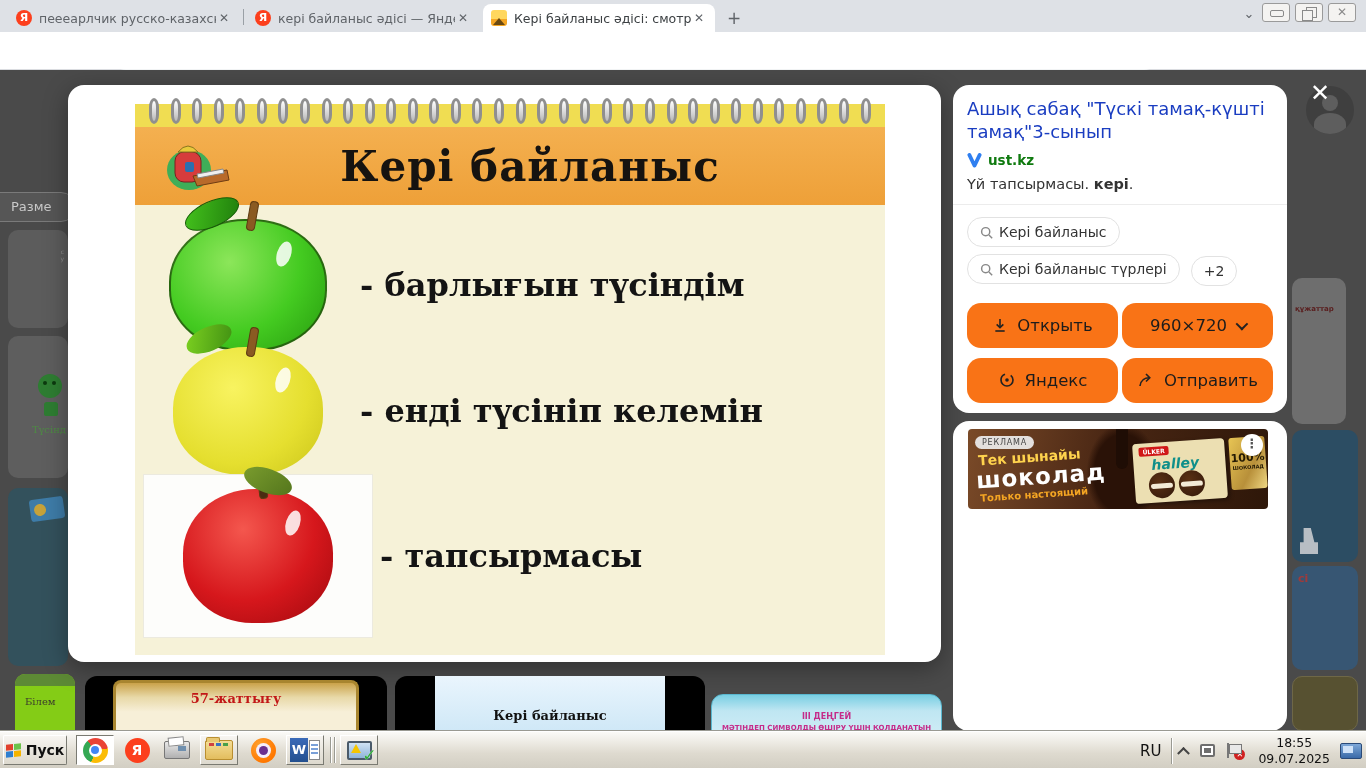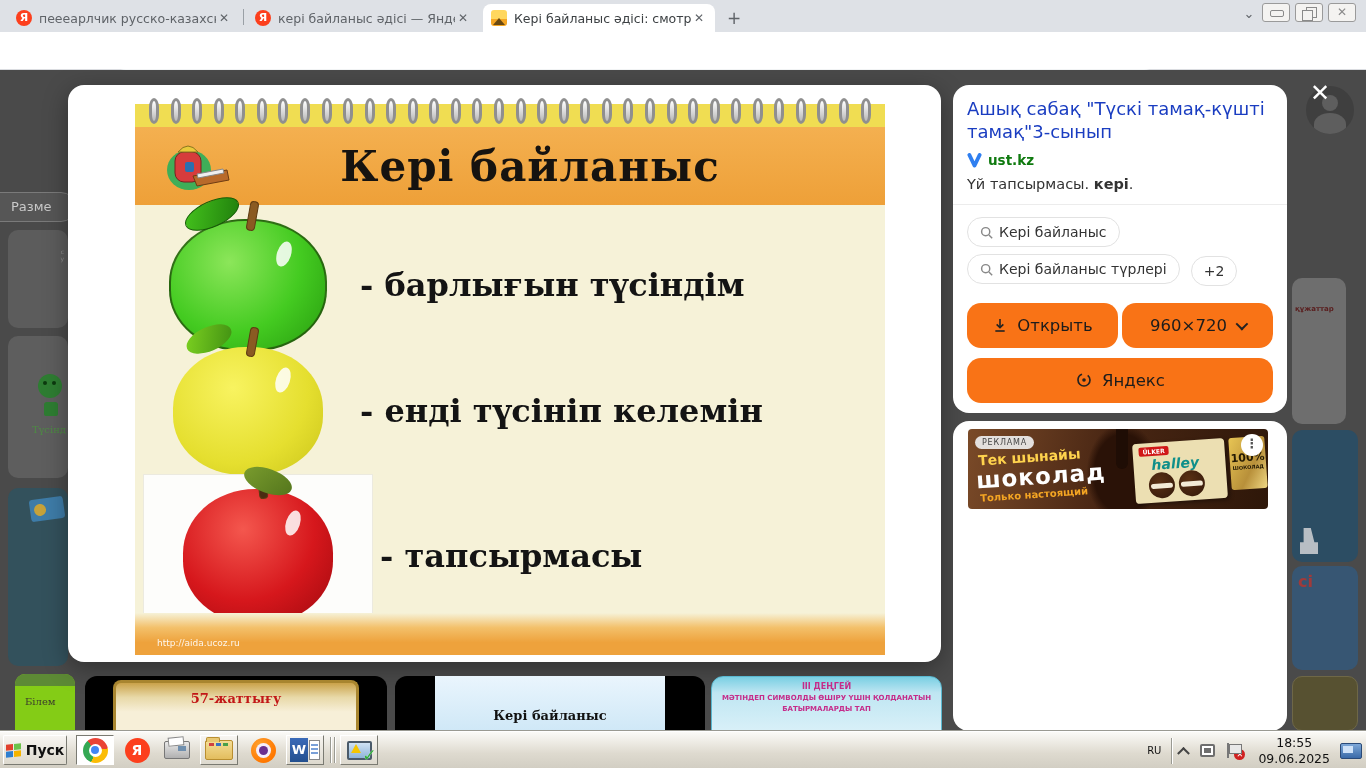--- a/index.html
+++ b/index.html
@@ -55,21 +55,21 @@
   .bgc2 .lbl { position:absolute; right:2px; top:88px; color:#4e8b44; font-size:10px; font-family:"DejaVu Serif",serif; }
   .bgc3 { left:8px; top:418px; width:60px; height:178px; background:#33515c; }
   .flagclip { position:absolute; right:4px; top:10px; width:34px; height:22px; background:#3e7ca8; border-radius:3px; transform:rotate(-8deg); }
   .flagclip::after { content:""; position:absolute; left:4px; top:5px; width:12px; height:12px; border-radius:50%; background:#c6a23a; }
   .bgc4 { left:15px; top:604px; width:60px; height:69px; background:#84cc16; }
   .bgc4::before { content:""; position:absolute; left:0; top:0; right:0; height:12px; background:#5d8a35; border-radius:10px 10px 0 0; }
   .bgc4 .lbl { position:absolute; left:10px; top:22px; color:#3c3c2c; font-size:10px; font-family:"DejaVu Serif",serif; }
   .bgr1 { left:1292px; top:208px; width:54px; height:146px; background:#6e6e6e; color:#5a2020; font-size:7px; font-weight:bold; padding:24px 3px; line-height:2.2; text-align:left; }
   .bgr2 { left:1292px; top:360px; width:66px; height:132px; background:#2c4d63; }
   .scope { position:absolute; left:8px; bottom:8px; width:18px; height:26px; background:#b8bec4; clip-path:polygon(20% 0,60% 0,80% 55%,100% 55%,100% 100%,0 100%,0 55%,20% 55%); }
-  .bgr3 { left:1292px; top:496px; width:66px; height:104px; background:#375673; color:#a03a3a; font-size:16px; font-weight:bold; padding:6px; }
+  .bgr3 { left:1292px; top:496px; width:66px; height:104px; background:#375673; color:#a03a3a; font-size:11px; font-weight:bold; padding:6px; }
   .bgr4 { left:1292px; top:606px; width:66px; height:55px; background:#575131; border:1px solid #6e6747; }
   .bg-avatar { position:absolute; left:1306px; top:16px; width:48px; height:48px; border-radius:50%; background:#3f3f3f; overflow:hidden; }
   .bg-avatar::before { content:""; position:absolute; left:16px; top:9px; width:16px; height:16px; border-radius:50%; background:#5e5e5e; }
   .bg-avatar::after { content:""; position:absolute; left:8px; top:27px; width:32px; height:22px; border-radius:50% 50% 0 0; background:#5e5e5e; }
 
   .overlay-close { position:absolute; left:1305px; top:8px; width:30px; height:30px; color:#fff; font-size:24px; font-weight:bold; text-align:center; line-height:30px; cursor:pointer; }
 
   
   .imgcard { position:absolute; left:68px; top:15px; width:873px; height:577px; background:#fff; border-radius:16px; box-shadow:0 6px 24px rgba(0,0,0,.35); }
   .slide { position:absolute; left:67px; top:12px; width:750px; height:558px; background:#f6f2d8; overflow:hidden; }
@@ -97,21 +97,21 @@
   .watermark { position:absolute; left:22px; bottom:7px; font-size:9px; color:rgba(255,255,255,.9); }
 
   
   .thumb { position:absolute; top:606px; height:55px; border-radius:12px 12px 0 0; overflow:hidden; }
   .t1 { left:85px; width:302px; background:#000; }
   .t1 .inner { position:absolute; left:28px; top:4px; right:28px; bottom:0; background:linear-gradient(#caa24a,#e8d9a8 30%,#f7efd8 60%); border-radius:8px 8px 0 0; border:3px solid #a8852f; border-bottom:none; }
   .t1 .txt { text-align:center; margin-top:8px; color:#c21717; font-weight:bold; font-size:13px; font-family:"DejaVu Serif",serif; }
   .t2 { left:395px; width:310px; background:#000; }
   .t2 .inner { position:absolute; left:40px; top:0; right:40px; bottom:0; background:linear-gradient(#eaf5fd,#cfe8f7); }
   .t2 .txt { text-align:center; margin-top:32px; color:#111; font-weight:bold; font-size:13px; font-family:"DejaVu Serif",serif; }
-  .t3 { left:711px; width:231px; background:linear-gradient(#79cfe3,#bfe6f2 30%,#d8f0f8); border:1px solid #5ab8d0; color:#c52b8a; text-align:center; font-size:7px; font-weight:bold; padding-top:4px; line-height:1.5; }
+  .t3 { left:711px; width:231px; background:linear-gradient(#79cfe3,#bfe6f2 30%,#d8f0f8); border:1px solid #5ab8d0; color:#c52b8a; text-align:center; font-size:7px; font-weight:bold; padding-top:16px; line-height:1.5;margin-top:18px; }
   .t3 .l1 { font-size:8px; }
 
   
   .panel { position:absolute; left:953px; top:15px; width:334px; height:328px; background:#fff; border-radius:16px; padding:12px 14px; }
   .p-title { color:#1a3dc1; font-size:18px; line-height:23px; font-weight:500; }
   .p-src { display:flex; align-items:center; margin-top:9px; gap:6px; }
   .p-src-name { color:#0f7a0f; font-size:13.5px; font-weight:bold; }
   .p-desc { margin-top:8px; font-size:14.5px; color:#333; }
   .p-div { border-top:1px solid #ececec; margin:12px -14px 0; }
   .chips { margin-top:12px; }
@@ -164,21 +164,21 @@
   .avast-ic::after { content:""; position:absolute; inset:8px; border-radius:50%; background:#6a2f8f; }
   .word-ic { width:30px; height:24px; position:relative; }
   .word-w { position:absolute; left:0; top:0; width:18px; height:24px; background:linear-gradient(#3a6ab8,#24508f); color:#fff; font-weight:bold; font-size:13px; text-align:center; line-height:24px; }
   .word-doc { position:absolute; right:0; top:2px; width:11px; height:20px; background:#fff; border:1px solid #888; }
   .word-doc::before { content:""; position:absolute; left:1px; top:3px; width:7px; height:2px; background:#7aa0d8; box-shadow:0 4px 0 #7aa0d8, 0 8px 0 #7aa0d8; }
   .mon-ic { width:25px; height:19px; background:linear-gradient(#cfe2f4,#8fb4d8); border:2px solid #4a5a6a; border-radius:2px; position:relative; }
   .mon-ic .warn { position:absolute; left:2px; top:1px; width:0; height:0; border-left:5px solid transparent; border-right:5px solid transparent; border-bottom:9px solid #f5c500; }
   .mon-ic .check { position:absolute; right:-7px; bottom:-7px; color:#2fae3a; font-size:17px; font-weight:bold; text-shadow:0 0 1px #fff; }
   .tb-sep { position:absolute; top:5px; width:1px; height:26px; background:#9a9a92; box-shadow:1px 0 0 #fff; }
   .tray { position:absolute; right:0; top:0; height:37px; display:flex; align-items:center; }
-  .lang { font-size:10px; color:#111; padding:0 10px; }
+  .lang { font-size:15px; color:#111; padding:0 10px; }
   .tray-chev { width:9px; height:9px; border-left:2px solid #444; border-top:2px solid #444; transform:rotate(45deg) translate(2px,2px); margin:0 7px; }
   .plug-ic { width:15px; height:13px; border:2px solid #6e6e6e; border-radius:2px; position:relative; margin:0 5px; background:#fff; }
   .plug-ic::after { content:""; position:absolute; left:2px; top:2px; width:7px; height:5px; background:#6e6e6e; }
   .flag-ic { position:relative; width:16px; height:15px; margin:0 6px; }
   .flag-ic::before { content:""; position:absolute; left:1px; top:0; width:2px; height:15px; background:#777; }
   .flag-ic::after { content:""; position:absolute; left:3px; top:1px; width:11px; height:8px; background:#e8e8e8; border:1px solid #777; }
   .flag-err { position:absolute; right:-3px; bottom:-2px; width:11px; height:11px; border-radius:50%; background:#d02020; color:#fff; font-size:8px; line-height:11px; text-align:center; font-weight:bold; }
   .clock { text-align:center; font-size:12.5px; color:#111; line-height:1.25; padding:0 10px; }
   .showdesk { width:22px; height:16px; background:linear-gradient(#7ea8d8,#3a6aa8); border:1px solid #2a4a78; border-radius:2px; margin-right:4px; position:relative; }
   .showdesk::after { content:""; position:absolute; left:2px; top:2px; width:10px; height:7px; background:#cfe2f8; }
@@ -344,23 +344,20 @@
               <div class="apple red">
                   <span class="stem"></span>
                   <span class="leaf"></span>
                   <span class="shine"></span>
                 </div>
             </div>
           </div>
           <div class="apl-txt">- тапсырмасы</div>
         </div>
       </div>
-      <div class="slide-footer">
-        <span class="watermark">http://aida.ucoz.ru</span>
-      </div>
     </div>
   </div>
 
   <div class="thumb t1">
     <div class="inner">
         <div class="txt">57-жаттығу</div>
       </div>
   </div>
   <div class="thumb t2">
     <div class="inner">
@@ -419,20 +416,27 @@
       </div>
     </div>
     <div class="btnrow">
       <div class="pbtn">
         <svg width="18" height="18" viewBox="0 0 24 24">
             <circle cx="12" cy="12" r="8" fill="none" stroke="#222" stroke-width="2.2" stroke-dasharray="34 8"></circle>
             <circle cx="12" cy="12" r="2.4" fill="#222"></circle>
           </svg>
         <span>Яндекс</span>
       </div>
+      <div class="pbtn">
+        <svg width="18" height="18" viewBox="0 0 24 24" fill="none" stroke="#222" stroke-width="2.2">
+            <path d="M4 20c1-8 7-11 12-11"></path>
+            <path d="M12 4l5 5-5 5" fill="none"></path>
+          </svg>
+        <span>Отправить</span>
+      </div>
     </div>
   </div>
 
   <div class="adcard">
     <div class="ad">
       <div class="ad-splash"></div>
       <div class="ad-badge">РЕКЛАМА</div>
       <div class="ad-l1">Тек шынайы</div>
       <div class="ad-l2">шоколад</div>
       <div class="ad-l3">Только настоящий</div>
@@ -493,17 +497,17 @@
   <div class="tray">
     <span class="lang">RU</span>
     <span class="tb-sep" style="position:relative; top:0;"></span>
     <span class="tray-chev"></span>
     <span class="plug-ic"></span>
     <span class="flag-ic">
         <span class="flag-err">✕</span>
       </span>
     <span class="clock">
       <span>18:55</span><br>
-      <span>09.06.2025</span>
+      <span>09.07.2025</span>
     </span>
     <span class="showdesk"></span>
   </div>
 </div>
 
 </body></html>

